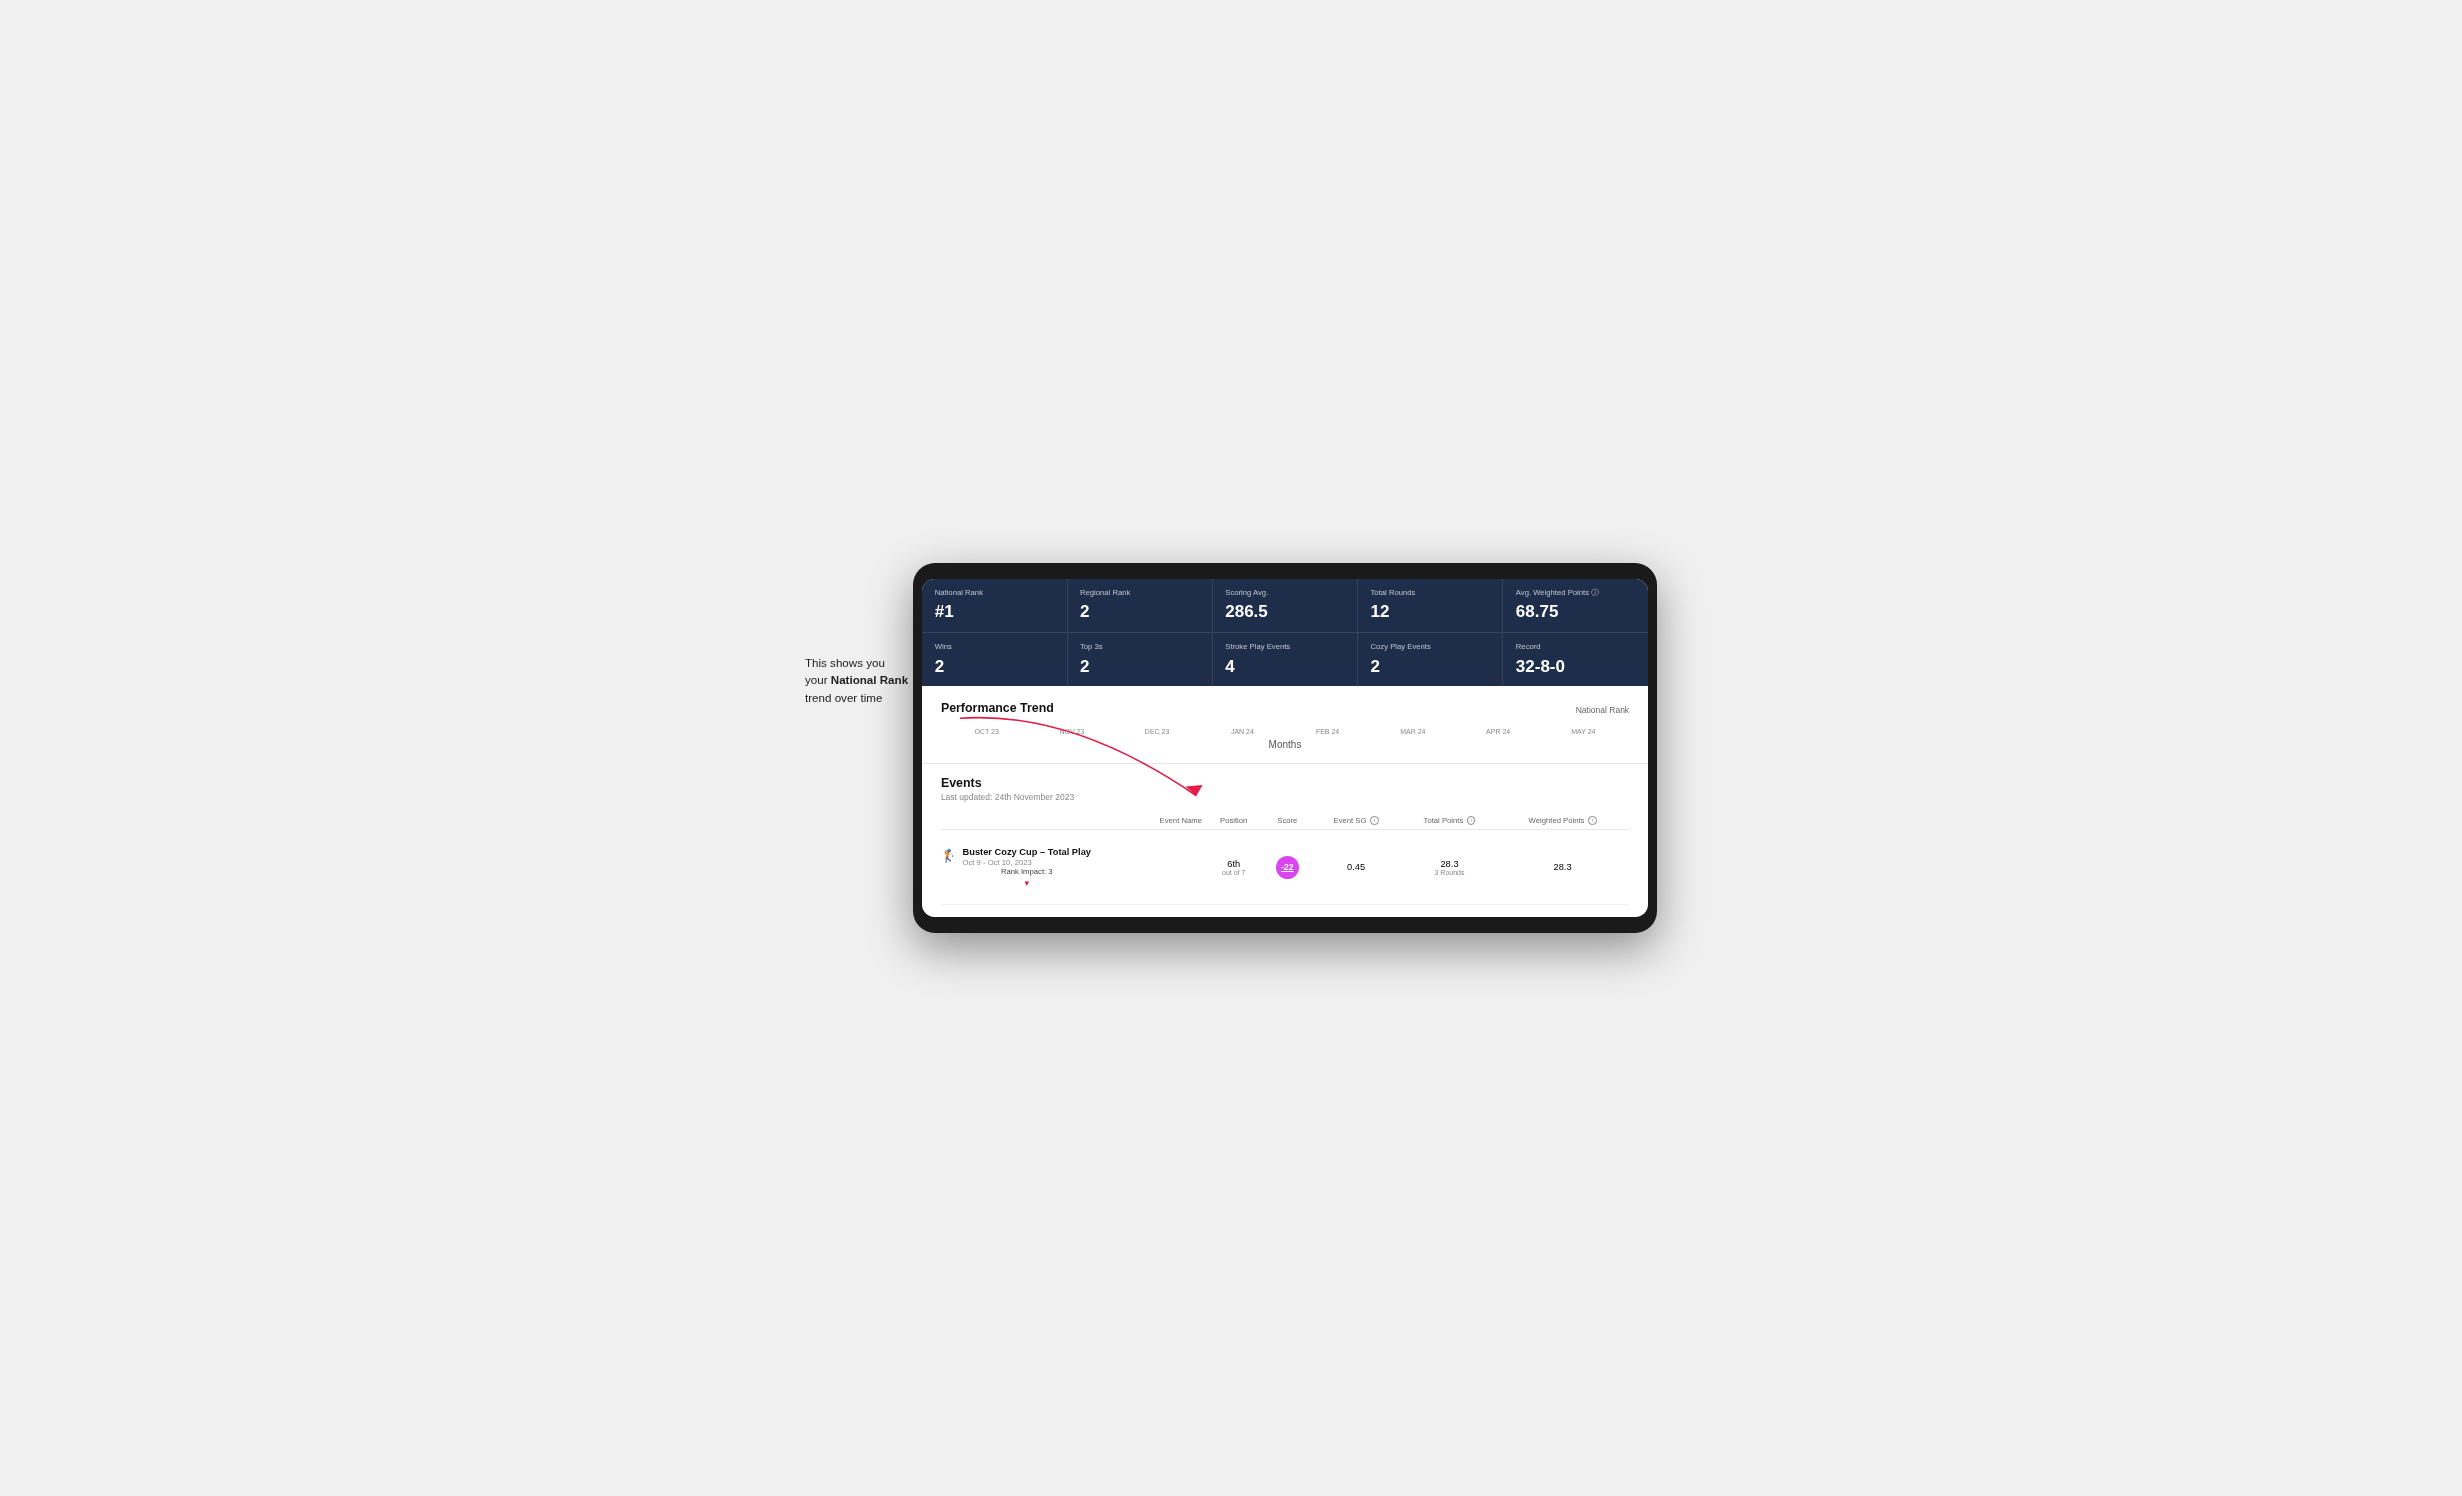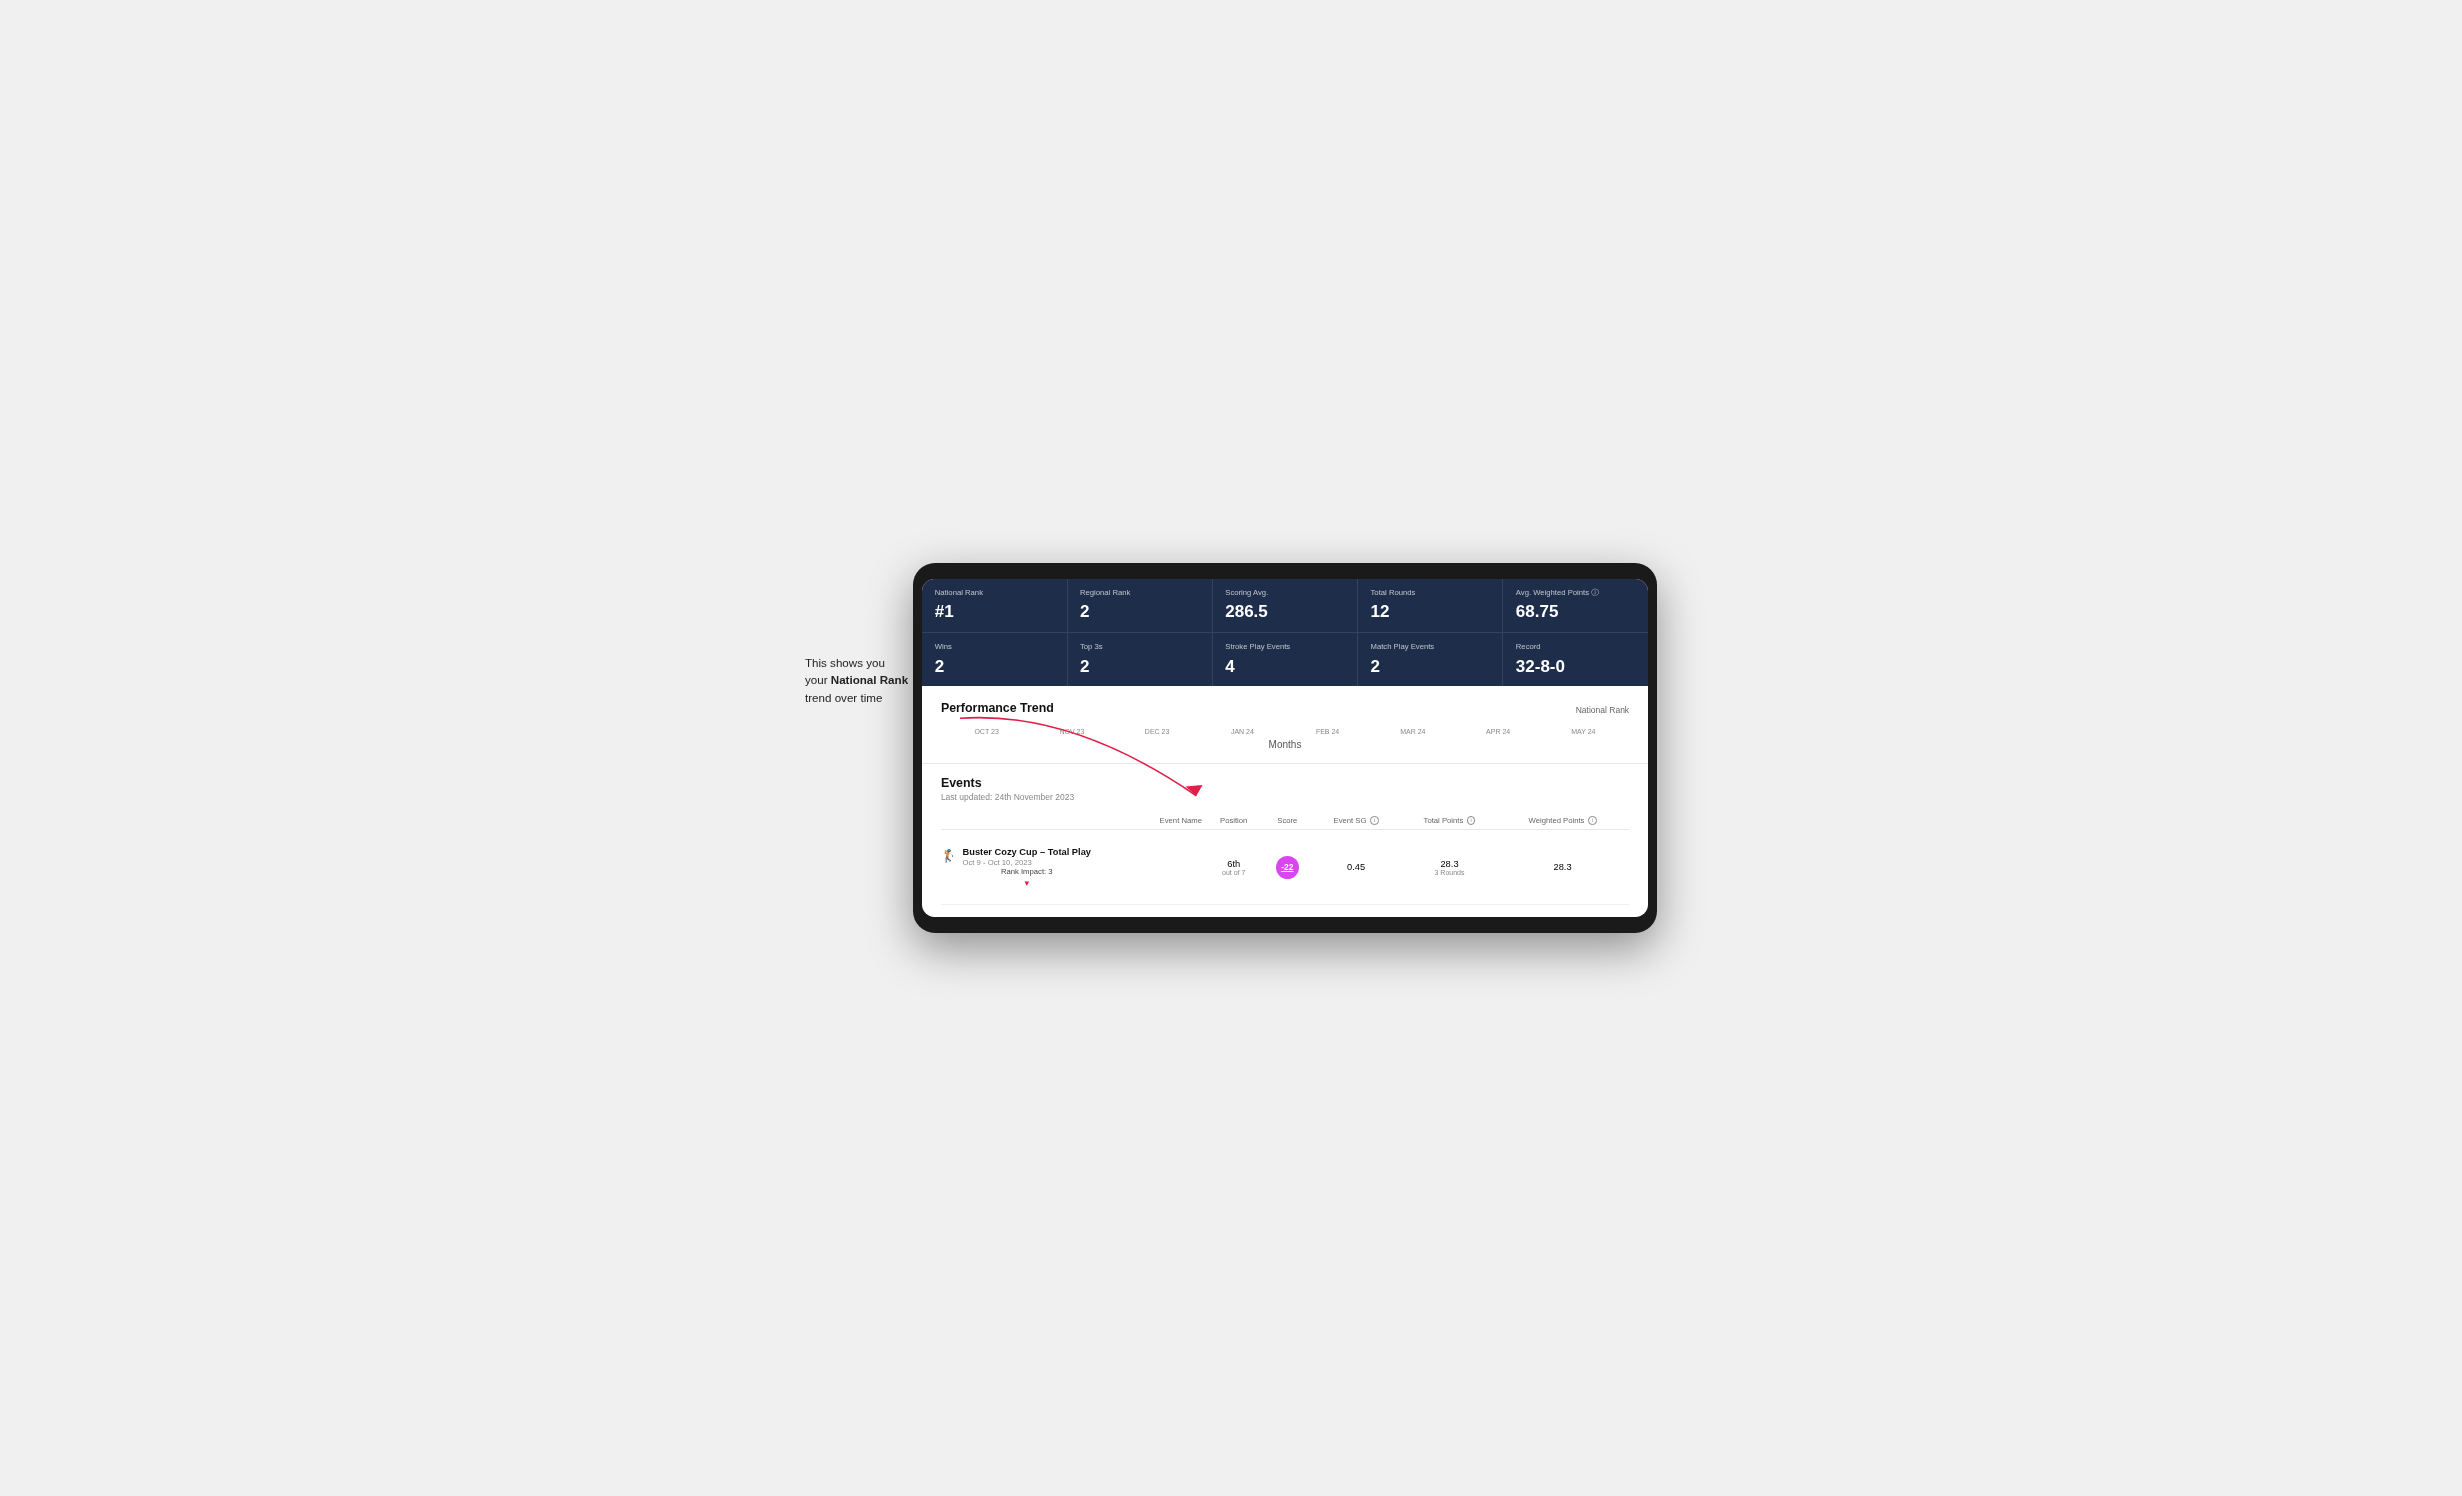--- a/index.html
+++ b/index.html
@@ -334,21 +334,21 @@
           </div>
           <div class="stat-cell">
             <div class="stat-label">Top 3s</div>
             <div class="stat-value">2</div>
           </div>
           <div class="stat-cell">
             <div class="stat-label">Stroke Play Events</div>
             <div class="stat-value">4</div>
           </div>
           <div class="stat-cell">
-            <div class="stat-label">Match Play Events</div>
+            <div class="stat-label">Cozy Play Events</div>
             <div class="stat-value">2</div>
           </div>
           <div class="stat-cell">
             <div class="stat-label">Record</div>
             <div class="stat-value">32-8-0</div>
           </div>
         </div>
       </div>
 
       <div class="performance-section">

